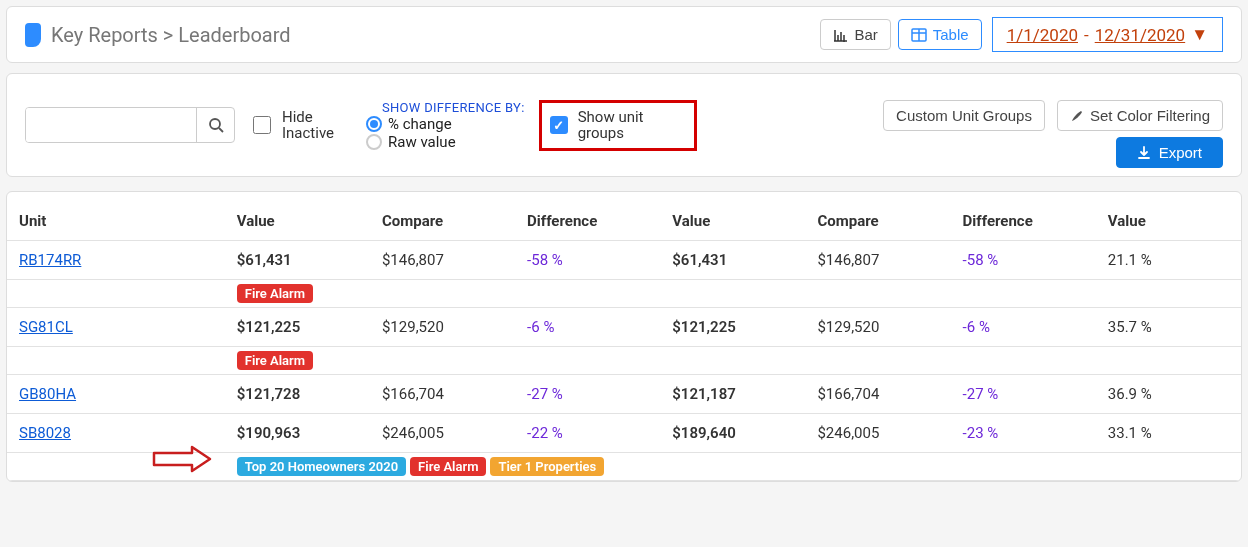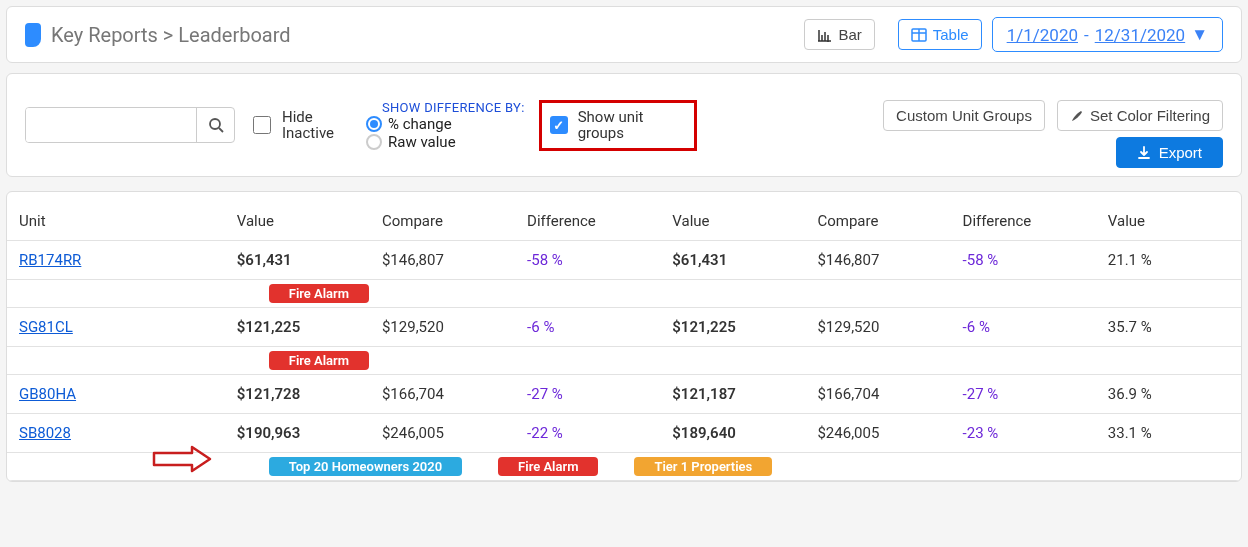--- a/index.html
+++ b/index.html
@@ -27,44 +27,44 @@
     border-radius: 4px 4px 8px 4px;
     flex: 0 0 auto;
   }
   .breadcrumb {
     font-size: 20px;
     color: #777;
     flex: 1;
   }
   .view-toggle {
     display: flex;
-    gap: 23px;
+    gap: 7px;
   }
   .btn {
     border: 1px solid #ccc;
     background: #fff;
     border-radius: 4px;
     padding: 6px 12px;
     font-size: 15px;
     cursor: pointer;
     display: inline-flex;
     align-items: center;
     gap: 6px;
     color: #444;
   }
   .btn.active {
     border-color: #2d8cff;
     color: #2d8cff;
   }
   .date-range {
     border: 1px solid #2d8cff;
-    border-radius: 5px;
+    border-radius: 0;
     padding: 6px 14px;
     font-size: 17px;
-    color: #3b82f6;
+    color: #c2410c;
     display: inline-flex;
     align-items: center;
     gap: 6px;
   }
   .date-range span.d { text-decoration: underline; }
   .filters {
     display: flex;
     align-items: center;
     padding: 8px 18px;
     background: #fff;
@@ -117,26 +117,26 @@
     background: #fff;
     border: 1px solid #ddd;
     border-radius: 6px;
     padding: 10px 0 0 0;
     overflow-x: hidden;
     position: relative;
   }
   table { border-collapse: collapse; width: 100%; table-layout: fixed; }
   th, td { text-align: left; padding: 10px 12px; border-bottom: 1px solid #e2e2e2; font-size:15px; white-space:nowrap; overflow:hidden; }
   thead .group-row th { font-weight:600; color:#333; border-top:1px solid #e2e2e2;}
-  thead .col-row th { font-weight:400; color:#333; }
+  thead .col-row th { font-weight:700; color:#333; }
   td.unit a { color:#0d5bd6; text-decoration: underline; }
   td.val { font-weight:600; }
   td.neg { color:#6d28d9; }
   .tag-row td { padding-top:4px; padding-bottom:4px; }
-  .tag { display:inline-block; color:#fff; border-radius:4px; padding:2px 20px; font-size:13px; font-weight:600; margin-right:4px;margin-left:32px;}
+  .tag { display:inline-block; color:#fff; border-radius:4px; padding:2px 8px; font-size:13px; font-weight:600; margin-right:4px;}
   .tag.fire { background:#e2322d; }
   .tag.guar { background:#d63fbd; }
   .tag.top20 { background:#2caae0; }
   .tag.tier1 { background:#f2a531; }
   .col-unit{width:210px;}
   .col-v{width:140px;}
   .arrow-annot {
     position:absolute; left:145px; bottom:8px; width:60px;height:28px;
   }
   svg { display:block; }

